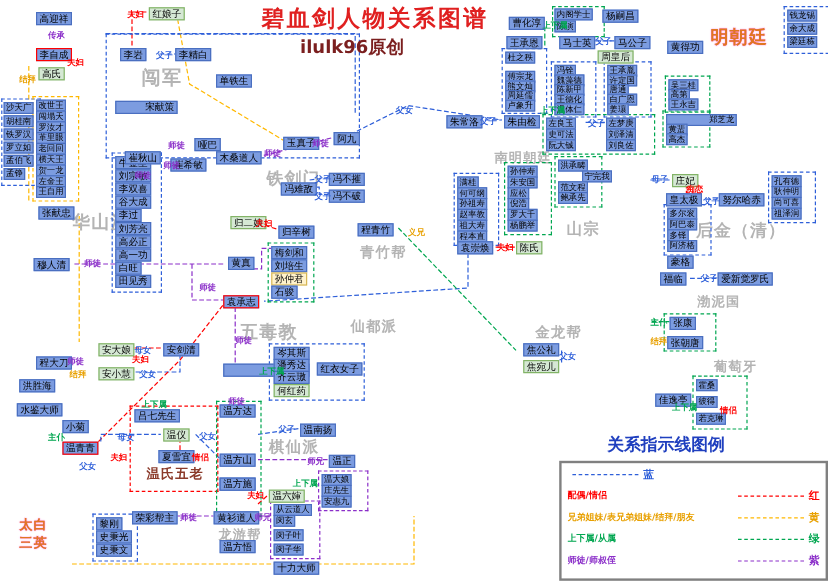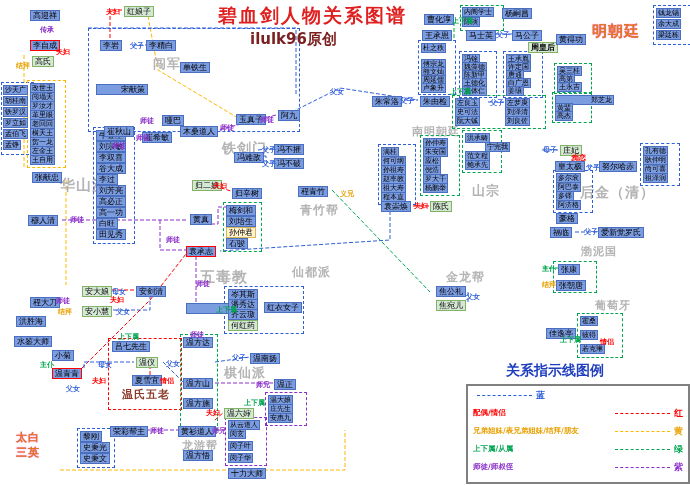--- a/index.html
+++ b/index.html
@@ -124,21 +124,21 @@
     <div class="grp" style="left: 554px; top: 63px; width: 36px; height: 29px; border-color: rgb(0, 166, 80);"></div>
     <div class="grp" style="left: 552px; top: 92px; width: 38px; height: 29px; border-color: rgb(0, 166, 80);"></div>
     <div class="grp" style="left: 653px; top: 5px; width: 36px; height: 38px; border-color: rgb(46, 95, 217);"></div>
     <div class="grp" style="left: 378px; top: 144px; width: 36px; height: 59px; border-color: rgb(46, 95, 217);"></div>
     <div class="grp" style="left: 420px; top: 135px; width: 38px; height: 59px; border-color: rgb(0, 166, 80);"></div>
     <div class="grp" style="left: 462px; top: 130px; width: 38px; height: 41px; border-color: rgb(0, 166, 80);"></div>
     <div class="grp" style="left: 553px; top: 170px; width: 38px; height: 41px; border-color: rgb(46, 95, 217);"></div>
     <div class="grp" style="left: 640px; top: 143px; width: 38px; height: 41px; border-color: rgb(46, 95, 217);"></div>
     <div class="grp" style="left: 553px; top: 261px; width: 42px; height: 30px; border-color: rgb(0, 166, 80);"></div>
     <div class="grp" style="left: 577px; top: 313px; width: 44px; height: 43px; border-color: rgb(0, 166, 80);"></div>
-    <div class="region gray" style="left: 118px; top: 55px; font-size: 13px; margin-left: 35px;">闯军</div>
+    <div class="region gray" style="left: 118px; top: 55px; font-size: 16px;">闯军</div>
     <div class="region gray" style="left: 60px; top: 176px; font-size: 15px;">华山派</div>
     <div class="region gray" style="left: 222px; top: 140px; font-size: 14px;">铁剑门</div>
     <div class="region gray" style="left: 200px; top: 268px; font-size: 15px;">五毒教</div>
     <div class="region gray" style="left: 300px; top: 202px; font-size: 12px;">青竹帮</div>
     <div class="region gray" style="left: 292px; top: 264px; font-size: 12px;">仙都派</div>
     <div class="region gray" style="left: 224px; top: 364px; font-size: 13px;">棋仙派</div>
     <div class="region maroon" style="left: 122px; top: 387px; font-size: 11px;">温氏五老</div>
     <div class="region gray" style="left: 182px; top: 438px; font-size: 11px;">龙游帮</div>
     <div class="region gray" style="left: 446px; top: 269px; font-size: 12px;">金龙帮</div>
     <div class="region gray" style="left: 472px; top: 182px; font-size: 13px;">山宗</div>
@@ -248,21 +248,21 @@
     <div class="n sm" style="left: 421px; top: 67px;">熊文灿</div>
     <div class="n sm" style="left: 421px; top: 75px;">周延儒</div>
     <div class="n sm" style="left: 421px; top: 83px;">卢象升</div>
     <div class="n " style="left: 420px; top: 96px;">朱由检</div>
     <div class="n " style="left: 372px; top: 96px;">朱常洛</div>
     <div class="n sm" style="left: 462px; top: 7px;">内阁学士</div>
     <div class="n sm" style="left: 462px; top: 17px;">陈演</div>
     <div class="n " style="left: 466px; top: 30px;">马士英</div>
     <div class="n " style="left: 512px; top: 30px;">马公子</div>
     <div class="n " style="left: 502px; top: 8px;">杨嗣昌</div>
-    <div class="n g" style="left: 528px; top: 42px; font-weight: bold;">周皇后</div>
+    <div class="n g" style="left: 498px; top: 42px;">周皇后</div>
     <div class="n sm" style="left: 462px; top: 54px;">冯铨</div>
     <div class="n sm" style="left: 462px; top: 62px;">魏藻德</div>
     <div class="n sm" style="left: 462px; top: 70px;">陈新甲</div>
     <div class="n sm" style="left: 462px; top: 78px;">王德化</div>
     <div class="n sm" style="left: 462px; top: 86px;">温体仁</div>
     <div class="n sm" style="left: 506px; top: 54px;">王承胤</div>
     <div class="n sm" style="left: 506px; top: 62px;">许定国</div>
     <div class="n sm" style="left: 506px; top: 70px;">唐通</div>
     <div class="n sm" style="left: 506px; top: 78px;">白广恩</div>
     <div class="n sm" style="left: 506px; top: 86px;">姜瓖</div>

